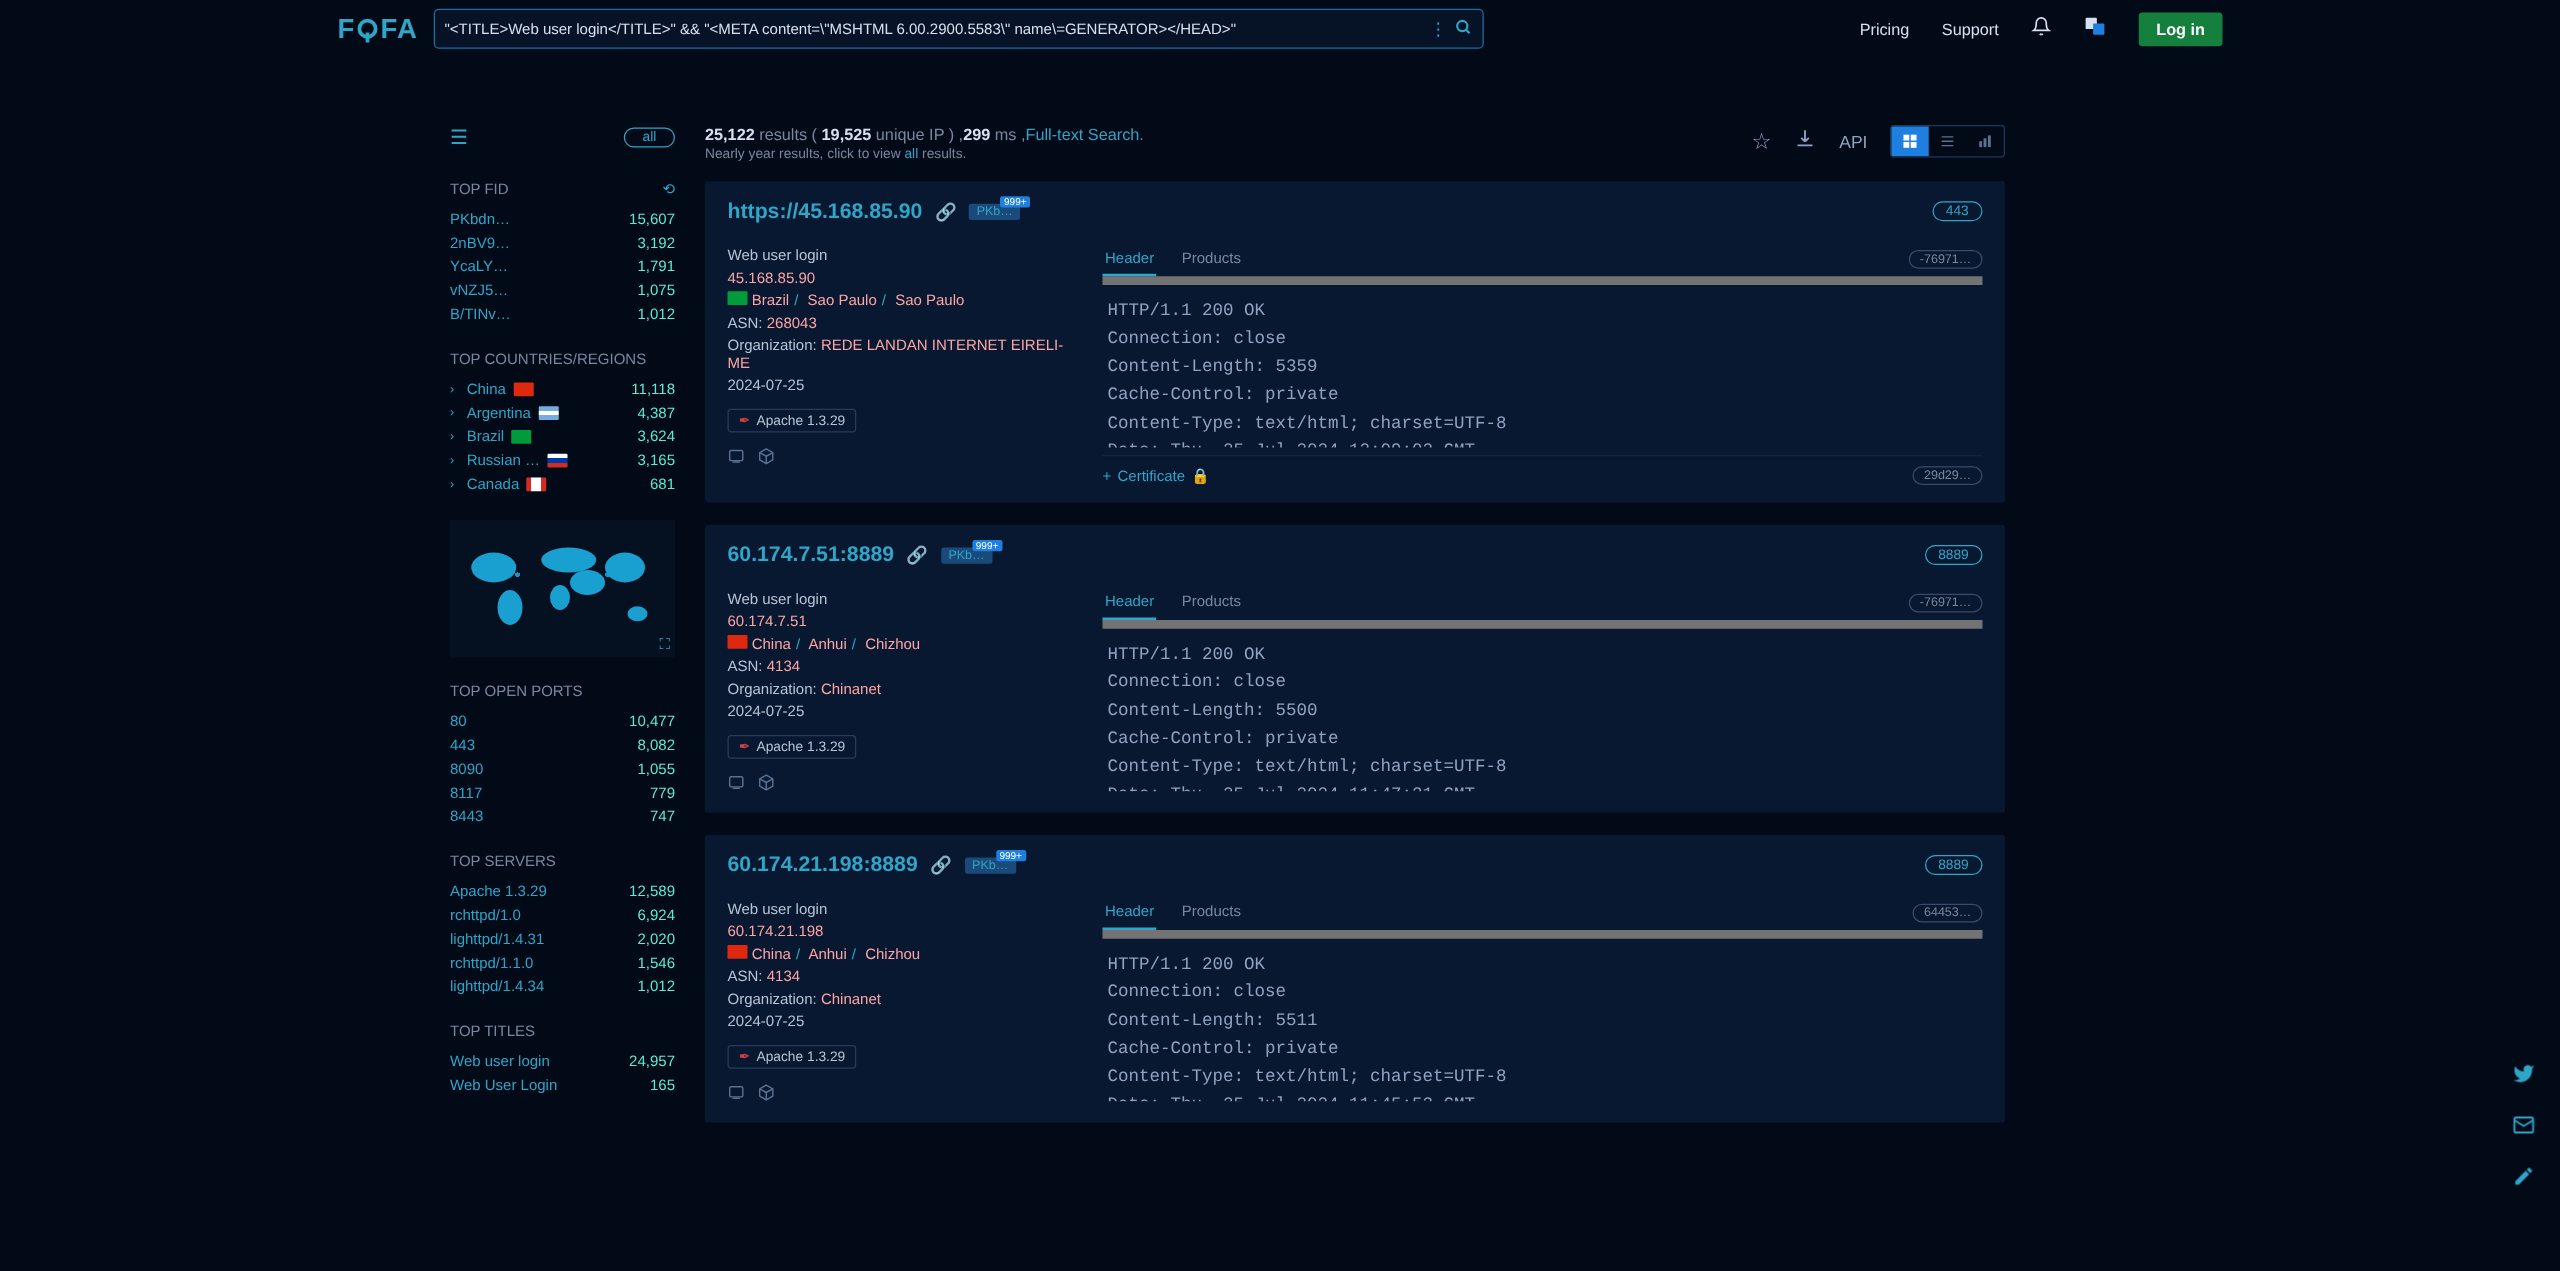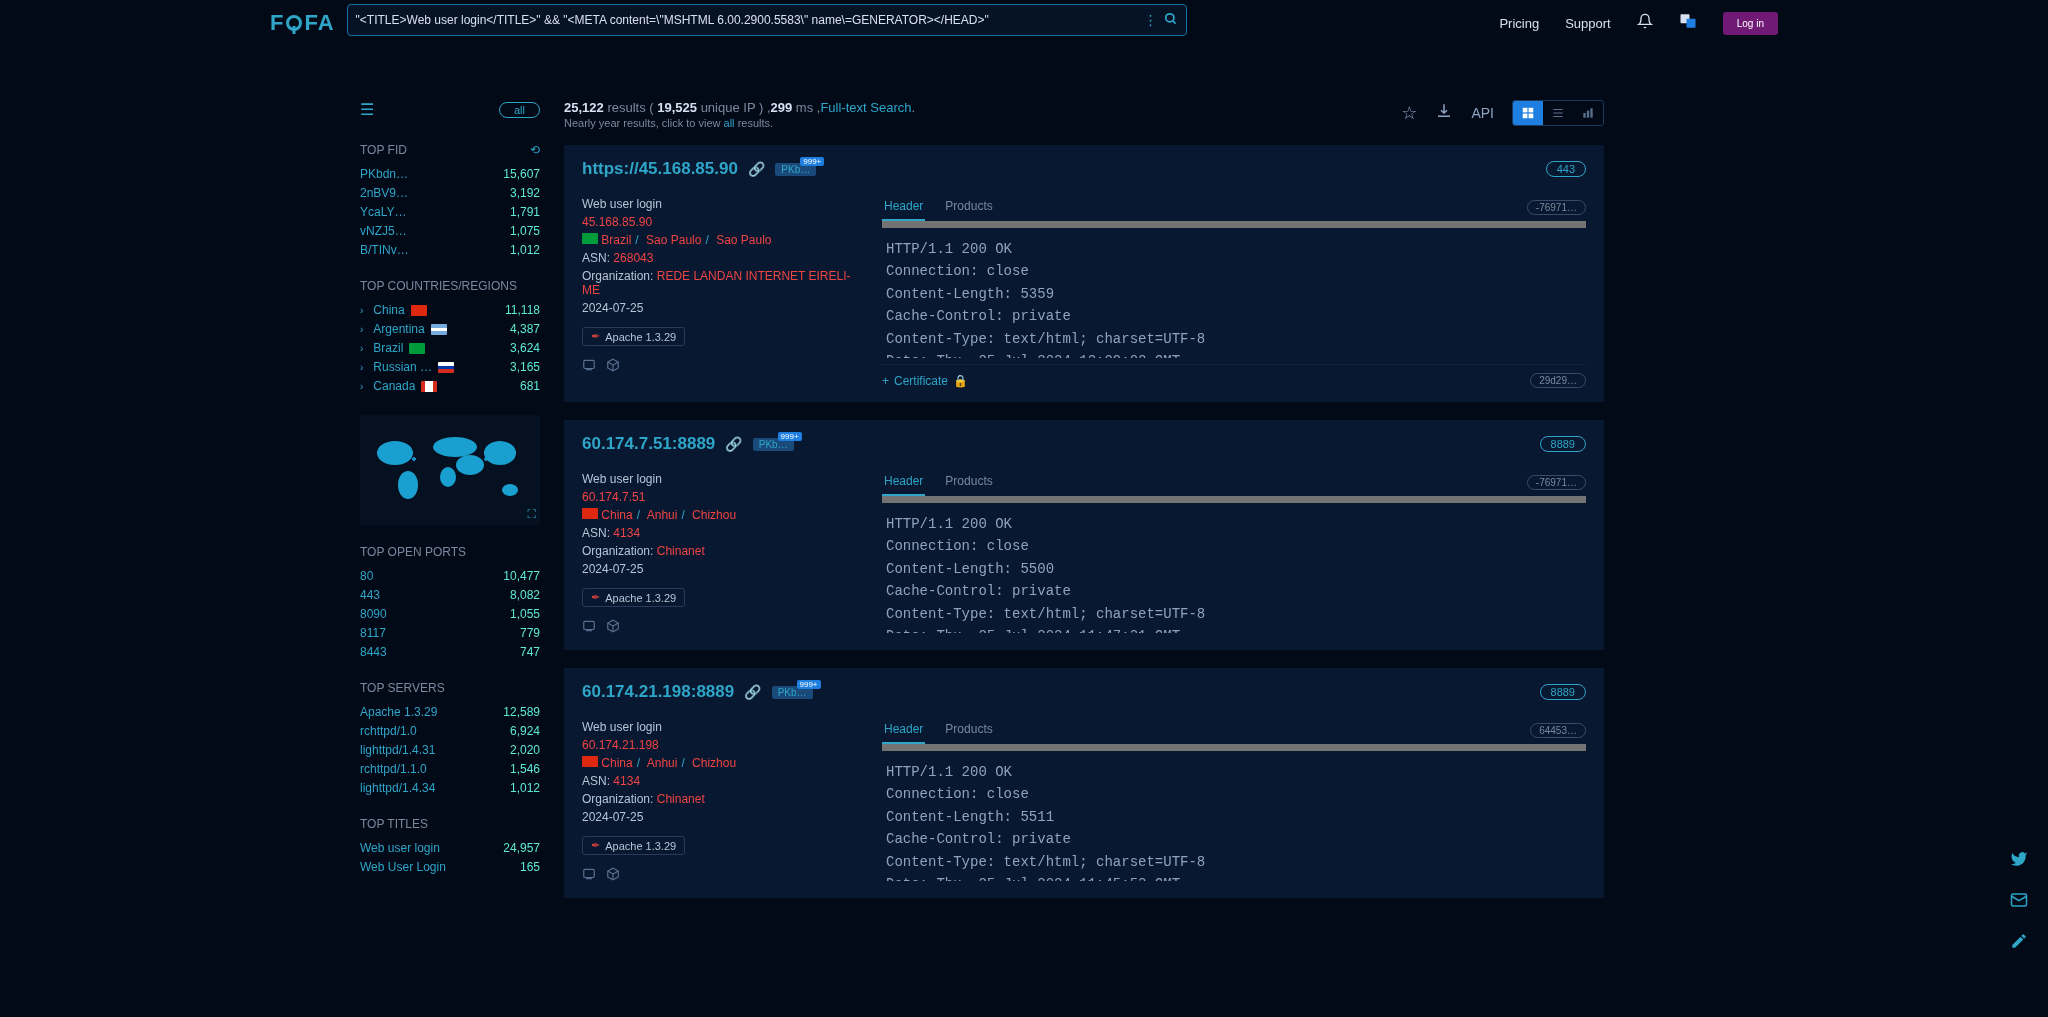--- a/index.html
+++ b/index.html
@@ -9,20 +9,21 @@
   font-family: -apple-system, BlinkMacSystemFont, "Segoe UI", Arial, sans-serif;
   font-size: 12px;
   width: 2048px;
   min-height: 1017px;
   overflow-x: hidden;
 }
 
 
 .header {
   display: flex;
+  align-items: center;
   padding: 4px 270px 8px 270px;
   gap: 12px;
   height: 50px;
 }
 .logo {
   color: #2fa5c8;
   font-size: 22px;
   font-weight: bold;
   letter-spacing: 1px;
   display: flex;
@@ -68,26 +69,27 @@
 .search-icon-btn {
   color: #2fa5c8;
   cursor: pointer;
   font-size: 14px;
   margin-left: 6px;
 }
 .header-spacer { flex: 1; }
 .header-right { display: flex; align-items: center; gap: 26px; }
 .header-link { color: #d6e0f0; font-size: 13px; cursor: pointer; }
 .login-btn {
-  background: #701a75;
+  background: #15803d;
   color: #fff;
   padding: 6px 14px;
   border-radius: 3px;
-  font-size: 10px;
+  font-size: 13px;
   cursor: pointer;
+  font-weight: bold;
 }
 .header-icon { color: #d6e0f0; cursor: pointer; font-size: 16px; }
 
 
 .main {
   display: flex;
   padding: 50px 270px 0 360px;
   gap: 24px;
 }
 
@@ -229,21 +231,21 @@
 .card-body {
   display: flex;
   padding: 0 18px 14px;
   gap: 20px;
 }
 .card-left {
   width: 280px;
   flex-shrink: 0;
 }
 .card-left .line { margin: 4px 0; font-size: 12px; color: #b8c4d6; }
-.card-left .link { color: #ef4444; cursor: pointer; }
+.card-left .link { color: #fca5a5; cursor: pointer; }
 .card-left .sep { color: #2fa5c8; margin: 0 4px; }
 .comp-tag {
   display: inline-flex;
   align-items: center;
   gap: 5px;
   border: 1px solid #2a3a5a;
   padding: 2px 8px;
   border-radius: 3px;
   margin-top: 8px;
   font-size: 11px;

